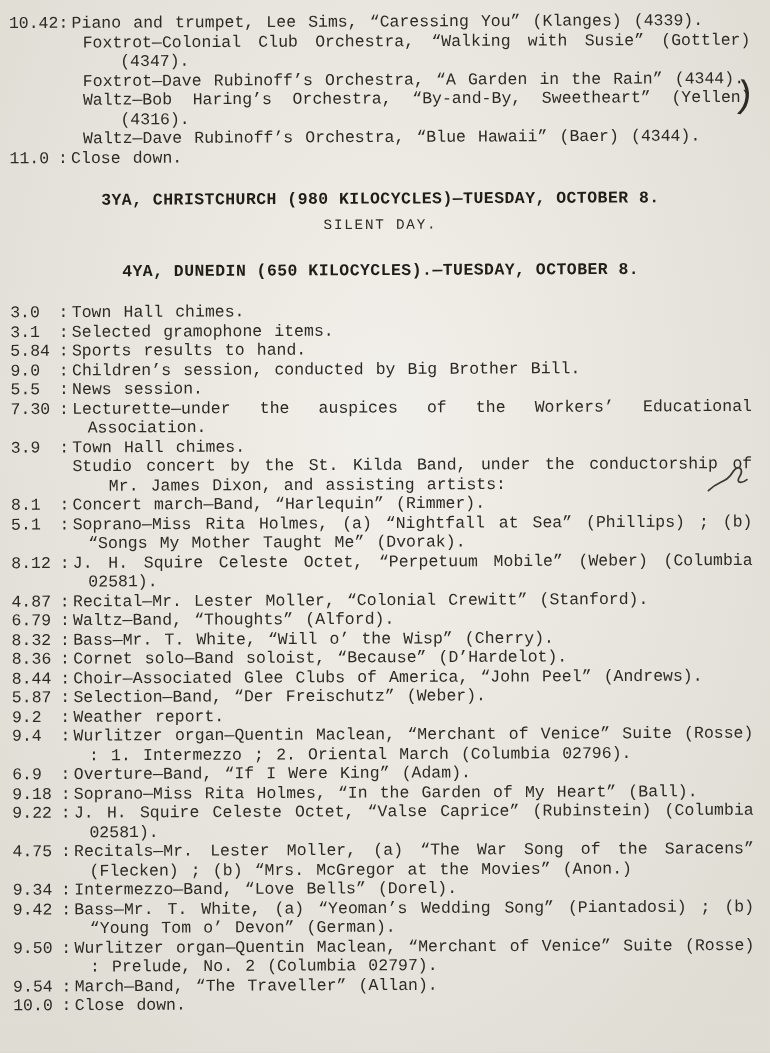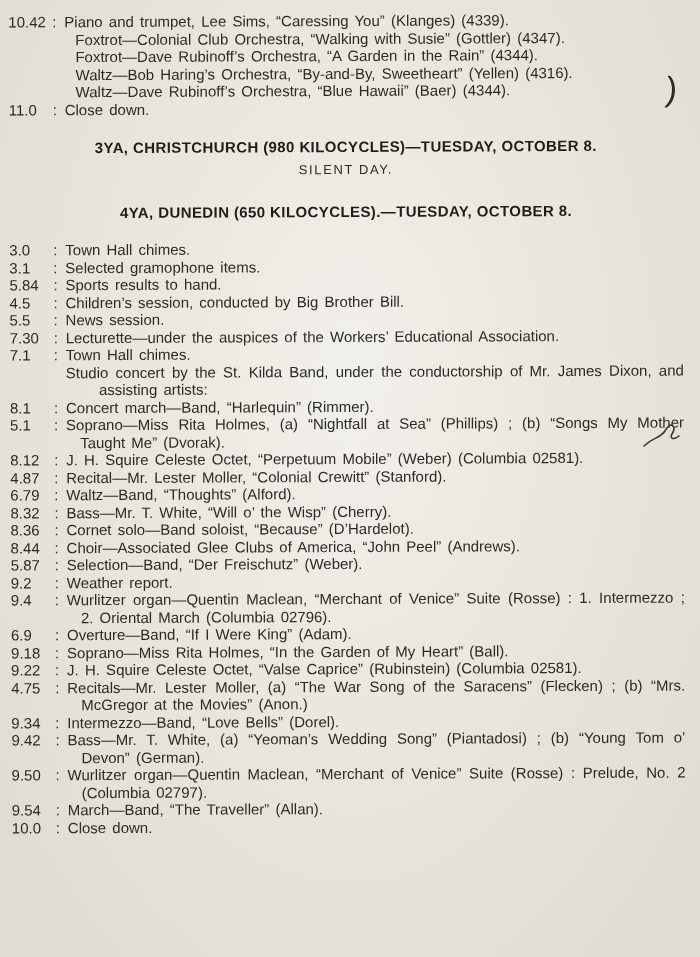--- a/index.html
+++ b/index.html
@@ -4,21 +4,21 @@
 <style>
   html,body { margin:0; padding:0; background:#d8d5cc; }
   .page {
     position:relative;
     width:700px; height:957px;
     margin:0 auto;
     background:
       radial-gradient(ellipse at 50% 40%, rgba(255,255,255,0.35), rgba(0,0,0,0.05) 90%),
       #ebe8df;
     color:#2b2a25;
-    font-family:Liberation Sans, sans-serif;
+    font-family:Liberation Mono, monospace;
     overflow:hidden;
     box-sizing:border-box;
   }
   .content {
     position:relative;
     padding:12px 16px 0 10px;
     transform:rotate(-0.25deg);
   }
   .entries { }
   .entry {
@@ -129,36 +129,36 @@
           <span class="time">3.1</span>
           <span class="colon">:</span>
           <span class="text">Selected gramophone items.</span>
         </div>
         <div class="entry">
           <span class="time">5.84</span>
           <span class="colon">:</span>
           <span class="text">Sports results to hand.</span>
         </div>
         <div class="entry">
-          <span class="time">4.5</span>
+          <span class="time">9.0</span>
           <span class="colon">:</span>
           <span class="text">Children’s session, conducted by Big Brother Bill.</span>
         </div>
         <div class="entry">
           <span class="time">5.5</span>
           <span class="colon">:</span>
           <span class="text">News session.</span>
         </div>
         <div class="entry">
           <span class="time">7.30</span>
           <span class="colon">:</span>
           <span class="text">Lecturette—under the auspices of the Workers’ Educational Association.</span>
         </div>
         <div class="entry">
-          <span class="time">7.1</span>
+          <span class="time">3.9</span>
           <span class="colon">:</span>
           <span class="text">Town Hall chimes.</span>
         </div>
         <div class="entry var-para">
           <span class="time"></span>
           <span class="colon"></span>
           <span class="text">Studio concert by the St. Kilda Band, under the conductorship of Mr. James Dixon, and assisting artists:</span>
         </div>
         <div class="entry">
           <span class="time">8.1</span>

